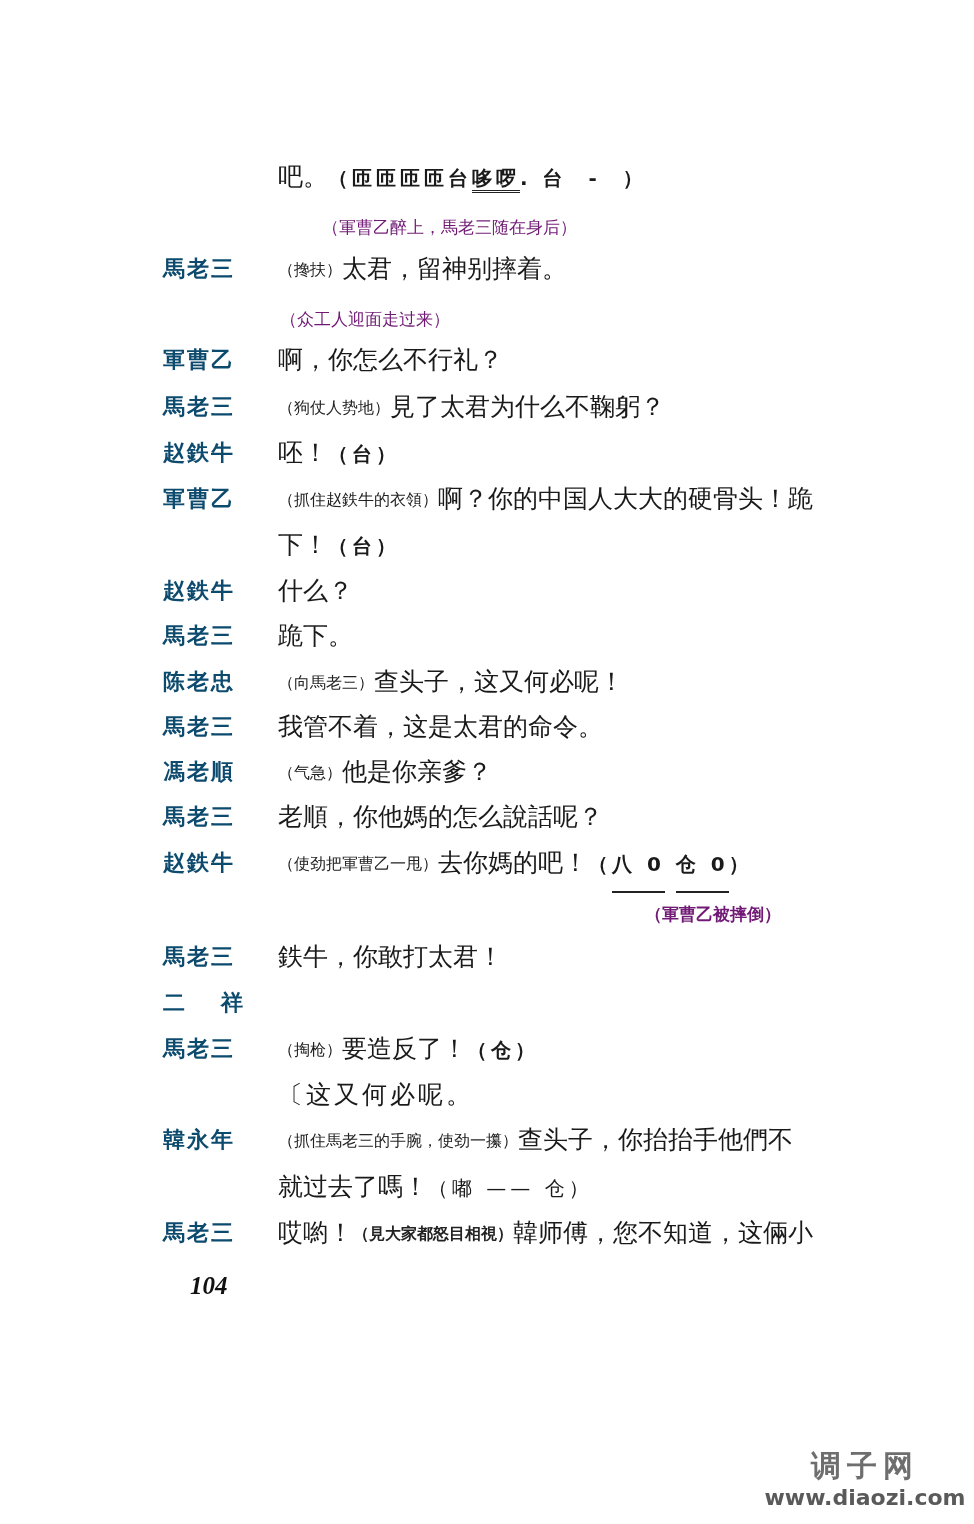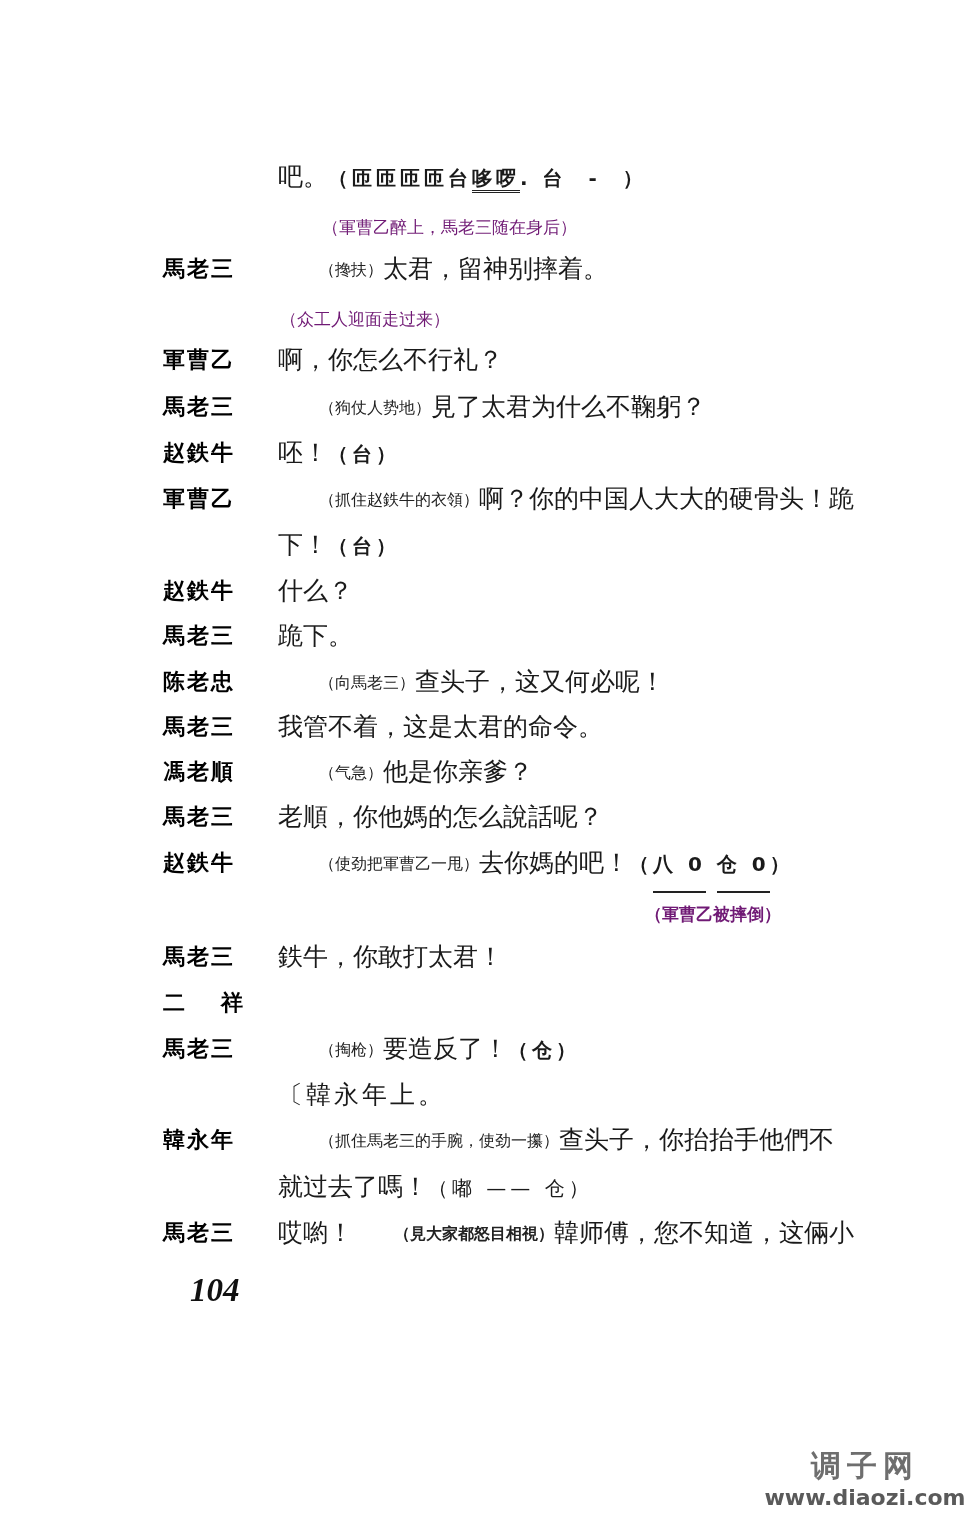--- a/index.html
+++ b/index.html
@@ -30,36 +30,35 @@
     .speaker {
       position: absolute;
       left: 163px;
       top: 0;
       width: 90px;
       font-family: "DejaVu Sans", "Liberation Sans", sans-serif;
       font-weight: bold;
       font-size: 22px;
       letter-spacing: 2px;
       line-height: 30px;
-      color: #000000;
+      color: #0c4a6e;
     }
     .speaker.spaced { letter-spacing: 36px; text-align: right; }
     .content {
       position: absolute;
       left: 278px;
       top: 0;
       font-size: 25px;
       line-height: 30px;
       color: #1a1a1a;
     }
     .stage {
       font-size: 16px;
       color: #222;
       vertical-align: 2px;
-      margin-left: 41px;
     }
     .perc {
       font-family: "DejaVu Sans", "Liberation Sans", sans-serif;
       font-weight: bold;
       font-size: 20px;
       letter-spacing: 4px;
     }
     .ul {
       border-bottom: 2px solid #222;
       padding-bottom: 15px;
@@ -78,21 +77,21 @@
       font-weight: bold;
       font-size: 17px;
     }
     .page-number {
       position: absolute;
       left: 190px;
       top: 1272px;
       font-family: "Liberation Serif", "DejaVu Serif", serif;
       font-style: italic;
       font-weight: bold;
-      font-size: 33px;
+      font-size: 25px;
       color: #111;
     }
     .watermark {
       position: absolute;
       left: 760px;
       top: 1448px;
       width: 210px;
       text-align: center;
       font-family: "DejaVu Sans", "Liberation Sans", sans-serif;
       color: #6e6e6e;
@@ -199,21 +198,21 @@
   <div class="line" style="top:988px;">
     <span class="speaker spaced">二祥</span>
   </div>
 
   <div class="line" style="top:1034px;">
     <span class="speaker">馬老三</span>
     <span class="content"><span class="stage">（掏枪）</span><span>要造反了！</span><span class="perc">（仓）</span></span>
   </div>
 
   <div class="line" style="top:1080px;">
-    <span class="content" style="letter-spacing:3px;"><span>〔韓永年上。</span></span>
+    <span class="content" style="letter-spacing:3px;"><span>〔这又何必呢。</span></span>
   </div>
 
   <div class="line" style="top:1125px;">
     <span class="speaker">韓永年</span>
     <span class="content"><span class="stage">（抓住馬老三的手腕，使劲一攥）</span><span>查头子，你抬抬手他們不</span></span>
   </div>
 
   <div class="line" style="top:1172px;">
     <span class="content"><span>就过去了嗎！</span><span class="perc" style="font-weight:normal;">（嘟 —— 仓）</span></span>
   </div>

